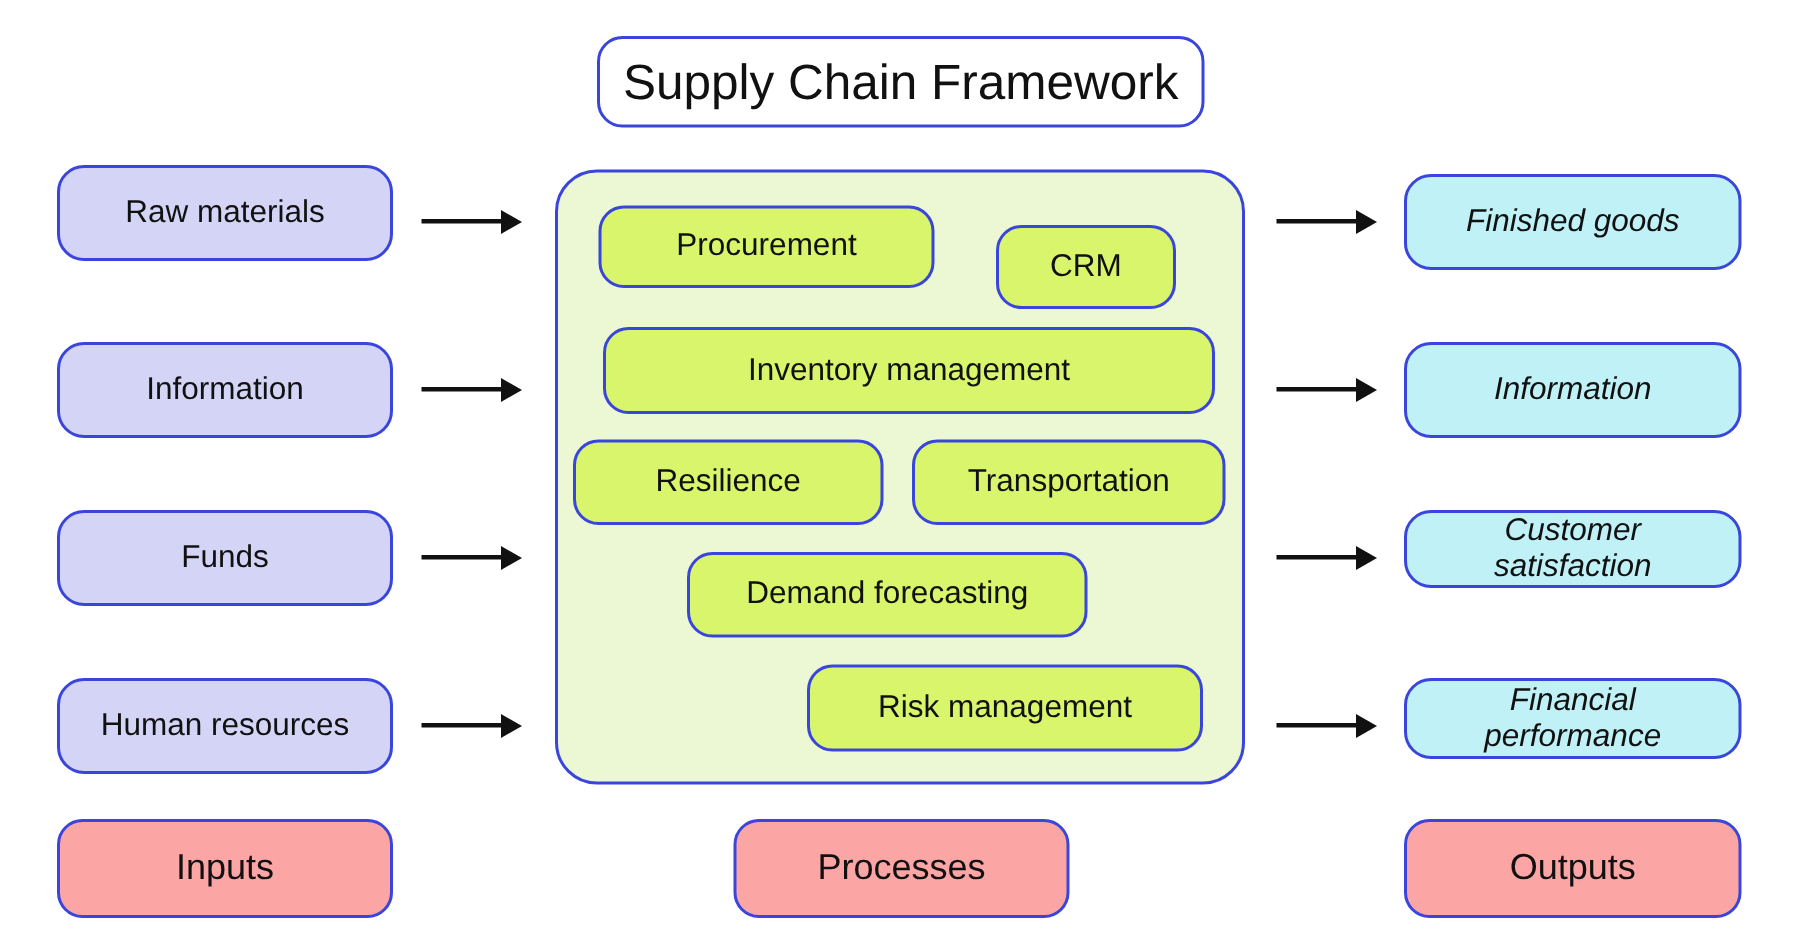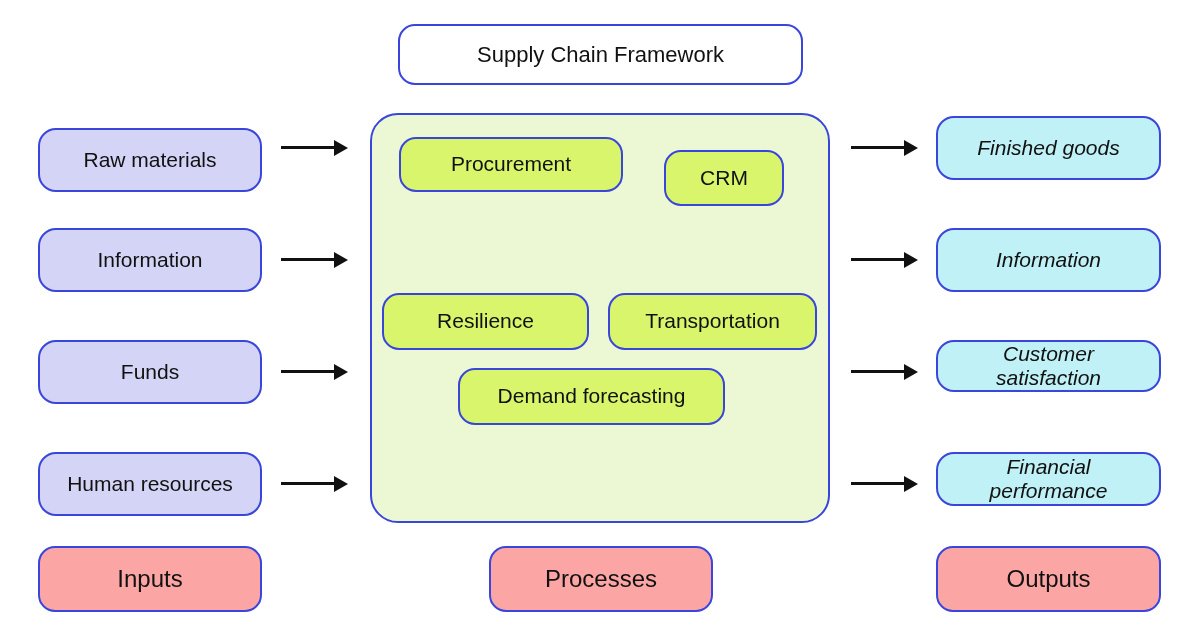--- a/index.html
+++ b/index.html
@@ -26,21 +26,21 @@
     display:flex;align-items:center;justify-content:center;
     text-align:center;
     font-size:21px;
     line-height:1.15;
     color:var(--ink);
     padding:4px 10px;
   }
   .title-node{
     left:398px;top:24px;width:405px;height:61px;
     background:#ffffff;border-radius:17px;
-    font-size:22px;
+    font-size:33px;
   }
   .label-node{
     background:#fca5a5;border-radius:17px;
     font-size:24px;
     top:546px;height:66px;
   }
   .input-node{
     left:38px;width:224px;height:64px;
     background:var(--lavender);
   }
@@ -77,37 +77,39 @@
     border-bottom:8px solid transparent;
   }
 </style>
 </head>
 <body>
 
 <div class="canvas">
 
   <div class="node title-node">Supply Chain Framework</div>
 
-  <div class="node input-node" style="top:128px">Raw materials</div>
+  <div class="node input-node" style="top:110px">Raw materials</div>
   <div class="node input-node" style="top:228px">Information</div>
   <div class="node input-node" style="top:340px">Funds</div>
   <div class="node input-node" style="top:452px">Human resources</div>
 
   <div class="arrow" style="left:281px;top:146px"></div>
   <div class="arrow" style="left:281px;top:258px"></div>
   <div class="arrow" style="left:281px;top:370px"></div>
   <div class="arrow" style="left:281px;top:482px"></div>
 
   <div class="process-container"></div>
 
   <div class="node process-node" style="left:399px;top:137px;width:224px;height:55px">Procurement</div>
   <div class="node process-node" style="left:664px;top:150px;width:120px;height:56px">CRM</div>
+  <div class="node process-node" style="left:402px;top:218px;width:408px;height:58px">Inventory management</div>
   <div class="node process-node" style="left:382px;top:293px;width:207px;height:57px">Resilience</div>
   <div class="node process-node" style="left:458px;top:368px;width:267px;height:57px">Demand forecasting</div>
   <div class="node process-node" style="left:608px;top:293px;width:209px;height:57px">Transportation</div>
+  <div class="node process-node" style="left:538px;top:443px;width:264px;height:58px">Risk management</div>
 
   <div class="arrow" style="left:851px;top:146px"></div>
   <div class="arrow" style="left:851px;top:258px"></div>
   <div class="arrow" style="left:851px;top:370px"></div>
   <div class="arrow" style="left:851px;top:482px"></div>
 
   <div class="node output-node" style="top:116px">Finished goods</div>
   <div class="node output-node" style="top:228px">Information</div>
   <div class="node output-node" style="top:340px;height:52px">Customer satisfaction</div>
   <div class="node output-node" style="top:452px;height:54px">Financial performance</div>

